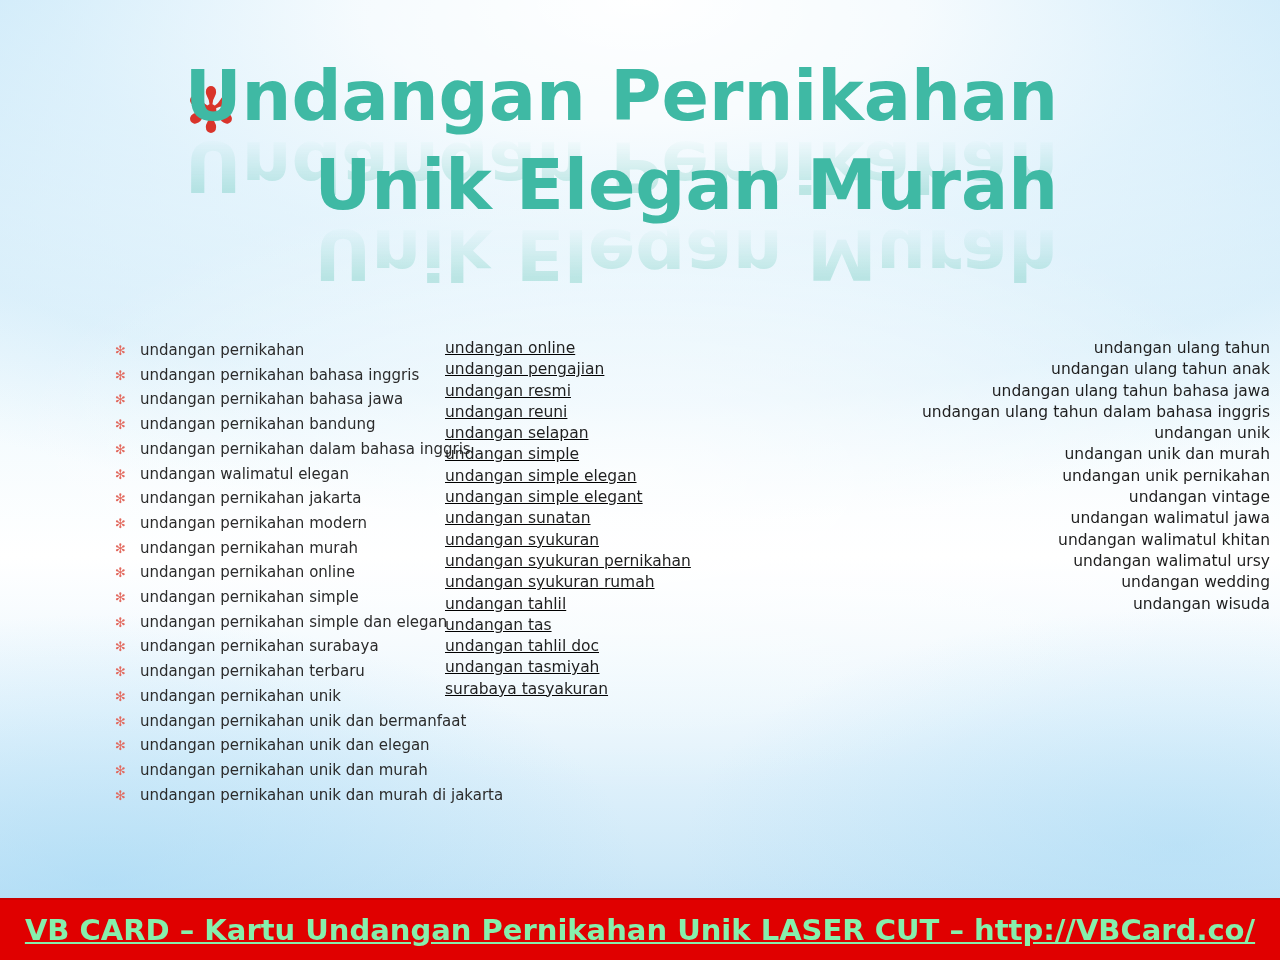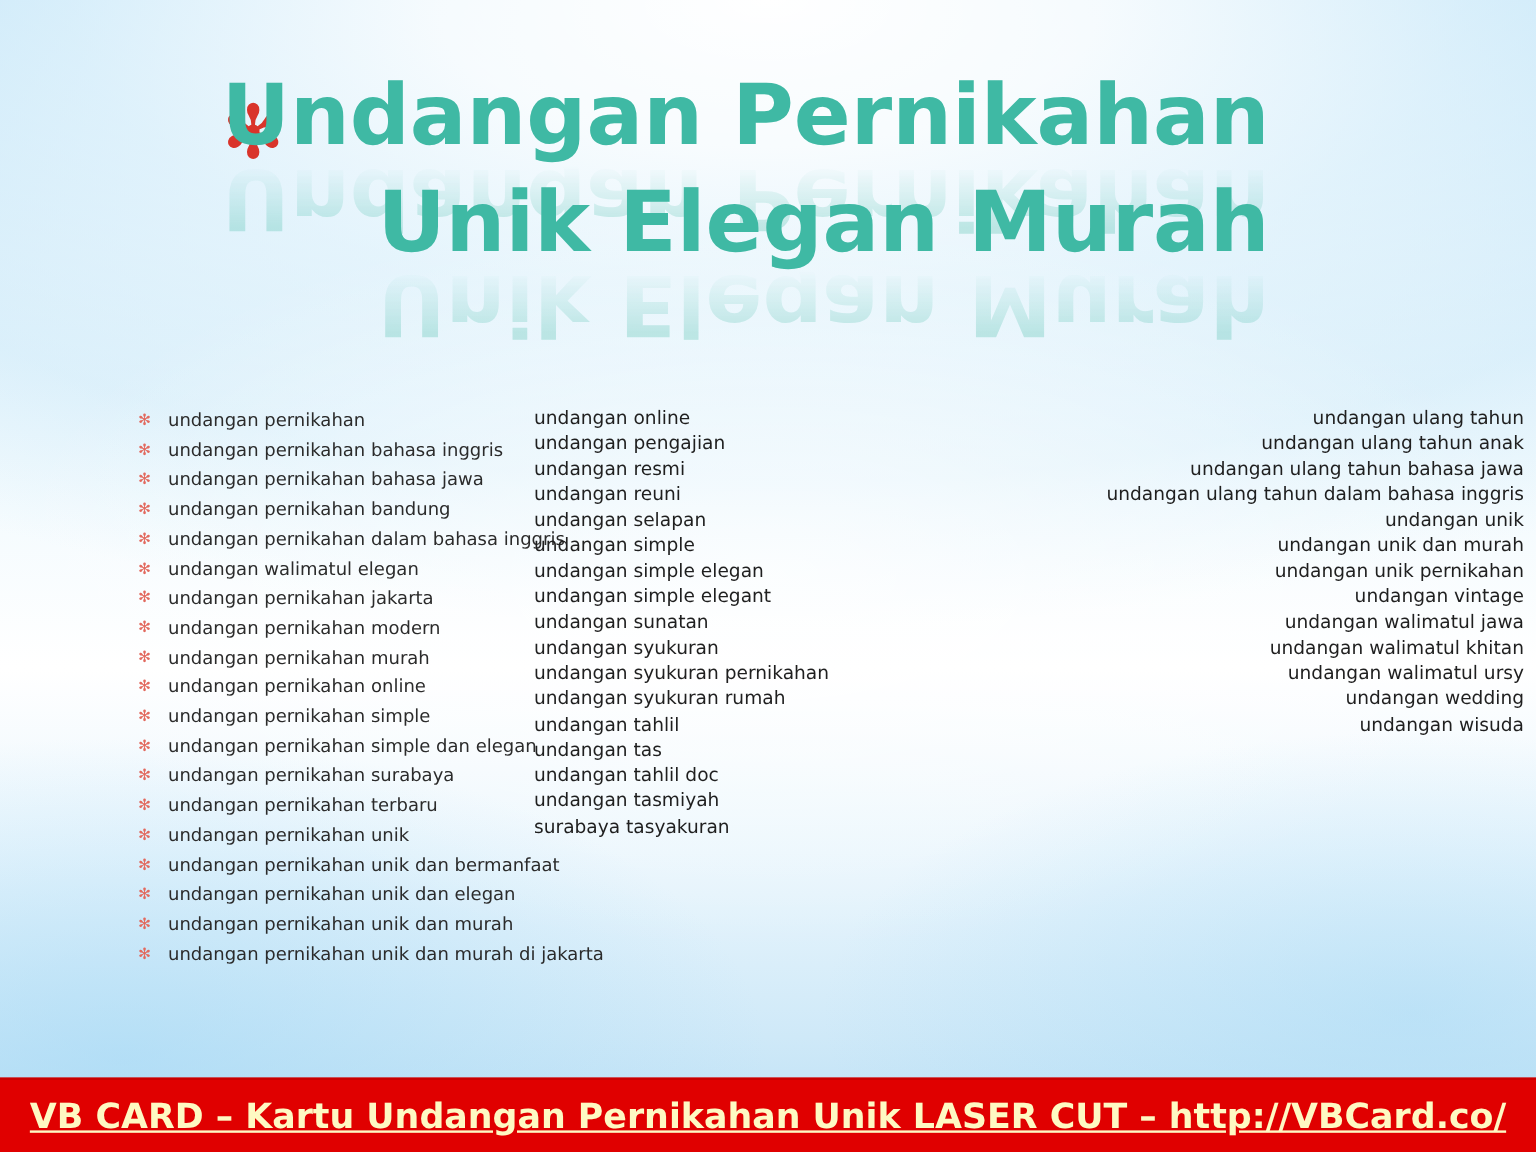--- a/index.html
+++ b/index.html
@@ -83,21 +83,21 @@
     position: absolute;
     left: 0;
     top: 338px;
     width: 1280px;
     display: flex;
   }
   .col {
     box-sizing: border-box;
   }
   .col1 { width: 420px; padding-left: 110px; }
-  .col2 { width: 290px; padding-left: 25px; }
+  .col2 { width: 290px; padding-left: 25px; text-decoration: underline; }
   .col3 { width: 560px; padding-left: 14px; text-align: right; }
 
   .kw-item {
     position: relative;
     font-family: "DejaVu Sans", sans-serif;
     font-size: 15px;
     color: #2b2b2b;
     line-height: 24.7px;
     white-space: nowrap;
   }
@@ -128,21 +128,21 @@
     background: #e00000;
     display: flex;
     align-items: center;
     justify-content: center;
     border-top: 2px solid #c90000;
   }
   .footer-text {
     font-family: "DejaVu Sans", sans-serif;
     font-size: 29px;
     font-weight: bold;
-    color: #fef9c3;
+    color: #86efac;
     text-decoration: underline;
     letter-spacing: 0px;
     white-space: nowrap;
   }
 </style>
 </head>
 <body>
 
 <div class="slide">
 

